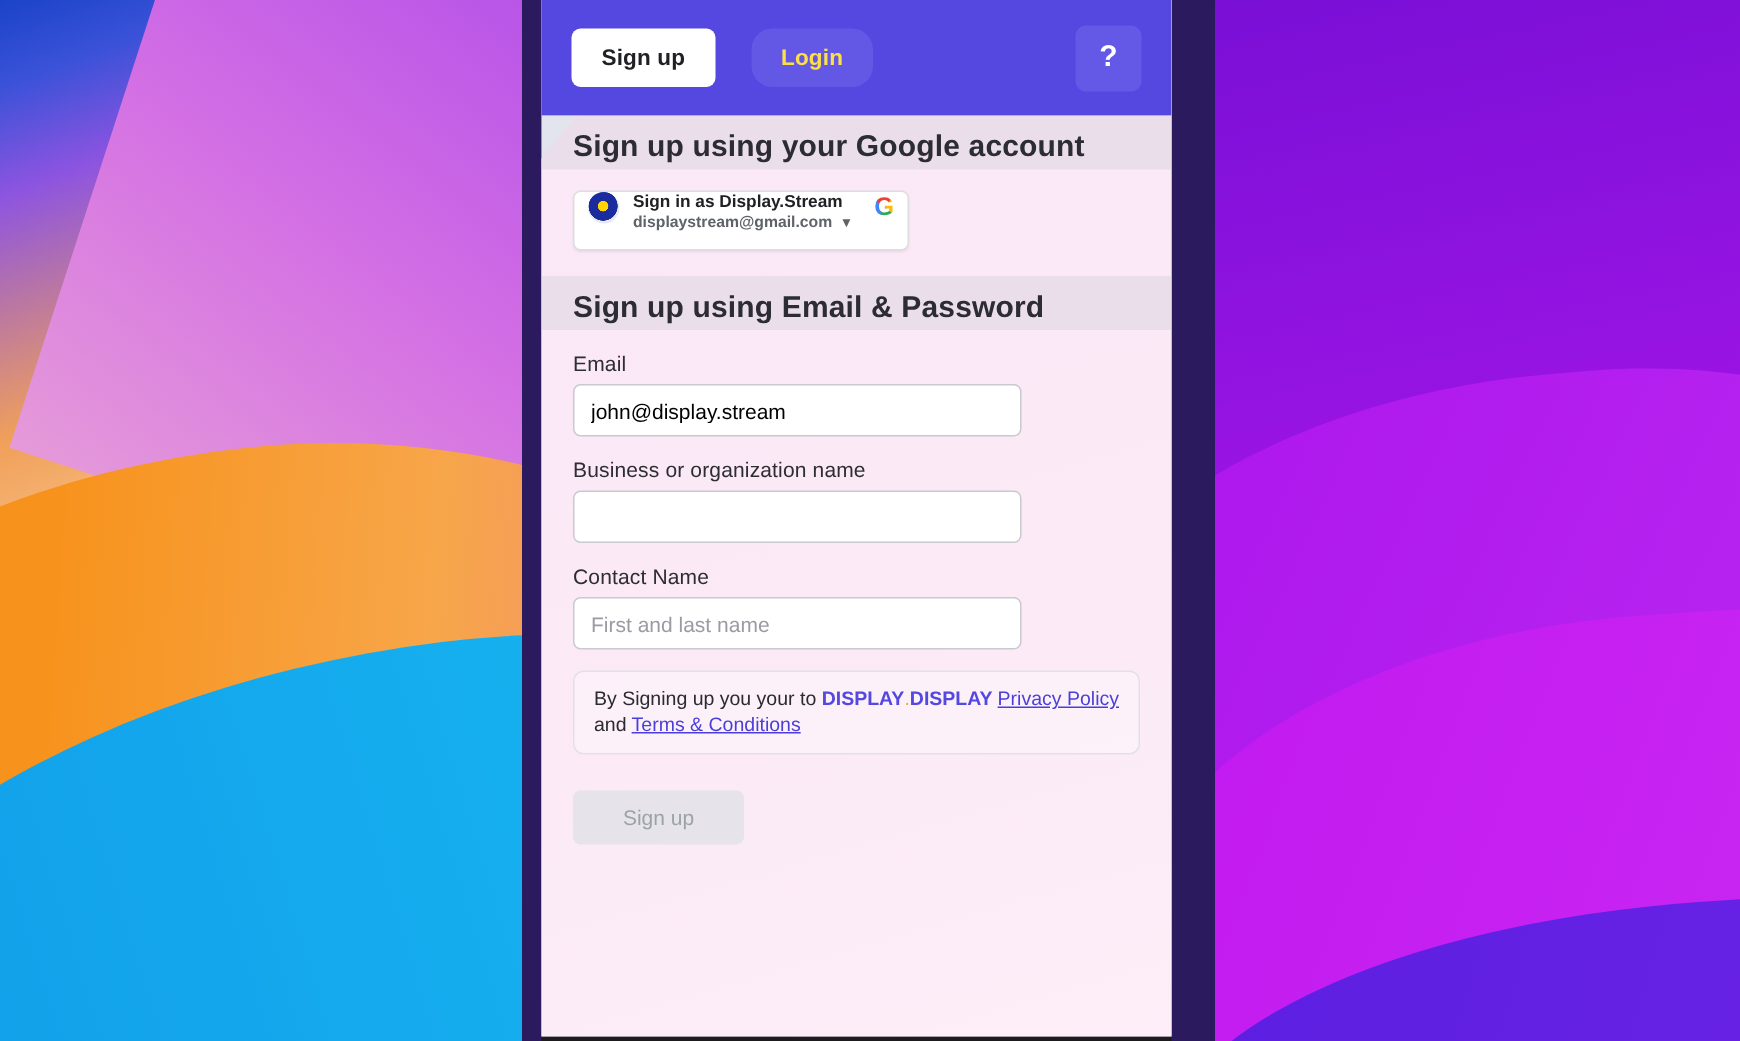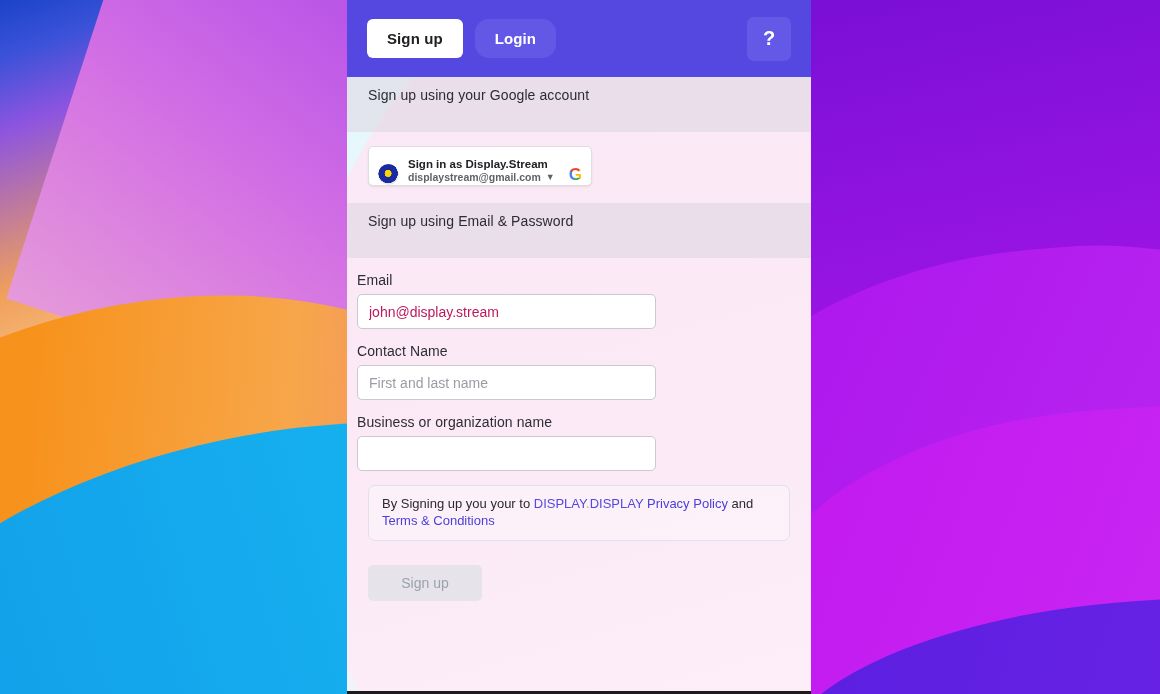--- a/index.html
+++ b/index.html
@@ -67,21 +67,21 @@
   }
   .wp-right .band-c {
     position: absolute; left: -30px; top: 600px; width: 760px; height: 420px;
     background: linear-gradient(110deg, #5a1fe0 0%, #6a22e6 60%, #7a25ea 100%);
     border-radius: 48% 42% 0 0 / 34% 30% 0 0;
     transform: rotate(-4deg);
   }
 
   
   .panel {
-    position: absolute; left: 347px; top: 0; width: 464px; height: 694px;
+    position: absolute; left: 361px; top: 0; width: 420px; height: 694px;
     overflow: hidden;
     border-bottom: 3px solid #1c1c1c;
     background: linear-gradient(118deg,
       #e6f7fb 0%, #e8f8fc 28%, #eef6fb 40%,
       #f9eef7 54%, #fdeef8 72%, #fceff8 100%);
   }
   .panel-blob {
     position: absolute; right: -170px; top: -60px;
     width: 680px; height: 880px;
     background: linear-gradient(150deg, #fbe8f6 0%, #fbe9f6 45%, #fdf0f9 100%);
@@ -97,49 +97,50 @@
   }
   .tab {
     border: none; cursor: pointer;
     font-family: "Liberation Sans", sans-serif;
     font-size: 15px; font-weight: bold;
     border-radius: 6px;
     padding: 11px 20px;
     letter-spacing: .1px;
   }
   .tab-active { background: #ffffff; color: #202124; }
-  .tab-inactive { background: #6358e6; color: #ffffff; margin-left: 12px; border-radius: 14px; }
+  .tab-inactive { background: #6358e6; color: #fde047; margin-left: 24px; border-radius: 14px; }
   .help-btn {
     margin-left: auto;
     width: 44px; height: 44px; border: none; cursor: pointer;
     background: #6459e6; color: #fff;
     border-radius: 7px;
     font-size: 20px; font-weight: bold;
     font-family: "Liberation Sans", sans-serif;
   }
 
   
   .section-band {
     position: relative; z-index: 3;
     background: rgba(222,214,226,0.55);
-    padding: 10px 21px 29px;
-    font-size: 14px;
+    padding: 10px 21px 3px;
+    font-size: 20px;
     color: #2c2c33;
     letter-spacing: .1px;
+    font-weight: bold;
   }
 
   
   .google-zone { position: relative; z-index: 3; padding: 14px 21px 17px; }
   .google-card {
     width: 224px; height: 40px;
     background: #ffffff;
     border: 1px solid #dedede;
     border-radius: 5px;
     box-shadow: 0 1px 2px rgba(0,0,0,.08);
-    display: flex; align-items: flex-end;
+    display: flex; align-items: flex-start;
     padding: 0 9px;
     cursor: pointer;
   }
   .g-avatar {
     width: 21px; height: 21px; border-radius: 50%;
     background: radial-gradient(circle at 48% 45%, #ffd400 0 21%, #1a2b9e 23% 60%, #e9e9f4 62% 74%, #1f2fa8 76% 100%);
     flex: none;
   }
   .g-text { margin-left: 9px; flex: 1; min-width: 0; }
   .g-title {
@@ -152,32 +153,32 @@
   }
   .chev { font-size: 9px; color: #5f6368; }
   .g-logo {
     font-size: 17px; font-weight: bold; flex: none; margin-left: 4px;
     font-family: "Liberation Sans", sans-serif;
     background: conic-gradient(from -50deg, #ea4335 0 25%, #fbbc05 25% 50%, #34a853 50% 72%, #4285f4 72% 100%);
     -webkit-background-clip: text; background-clip: text; color: transparent;
   }
 
   
-  .form { position: relative; z-index: 3; padding: 14px 10px 0; }
+  .form { position: relative; z-index: 3; padding: 14px 21px 0; }
   .field { margin-bottom: 14px; }
   .field-label {
     font-size: 14px; color: #2d2d34; margin-bottom: 6px;
     letter-spacing: .1px;
   }
   .input {
     width: 299px; height: 35px;
     border: 1px solid #c9c9cf; border-radius: 5px;
     background: #ffffff;
     font-family: "Liberation Sans", sans-serif;
-    font-size: 14px; color: #be185d;
+    font-size: 14px; color: #000000;
     padding: 0 11px;
     outline: none;
   }
   .input::placeholder { color: #9b9ba4; }
   .input-wrap { position: relative; width: 299px; }
   .input-autofill {
     background: #e0e9f8;
     border-color: #b9c6de;
     letter-spacing: 2px;
     color: #1a2742;
@@ -195,23 +196,23 @@
   .terms {
     position: relative; z-index: 3;
     margin: 12px 21px 0;
     border: 1px solid #e2e0ea;
     border-radius: 7px;
     background: rgba(255,255,255,0.30);
     padding: 10px 13px 11px;
     font-size: 13px; line-height: 1.28;
     color: #2a2a31;
   }
-  .brand { color: #5448e0; font-weight: normal; }
+  .brand { color: #5448e0; font-weight: bold; }
   .brand-dot { color: #f5a623; }
-  .tlink { color: #4a3fd8; cursor: pointer; text-align: right; }
+  .tlink { color: #4a3fd8; text-decoration: underline; cursor: pointer; text-align: right; }
 
   
   .submit-zone { position: relative; z-index: 3; padding: 24px 21px 0; }
   .submit-btn {
     width: 114px; height: 36px;
     border: none; border-radius: 5px;
     background: rgba(216,224,226,0.62);
     color: #9ba3a8;
     font-family: "Liberation Sans", sans-serif;
     font-size: 14px;
@@ -263,28 +264,28 @@
 
   <div class="form">
 
     <div class="field">
       <div class="field-label">Email</div>
       <input class="input" type="text" value="john@display.stream" style="">
     </div>
 
 
     <div class="field">
+      <div class="field-label">Business or organization name</div>
+      <input class="input" type="text" placeholder="" style="">
+    </div>
+
+    <div class="field">
       <div class="field-label">Contact Name</div>
       <input class="input" type="text" placeholder="First and last name" style="">
     </div>
-
-    <div class="field">
-      <div class="field-label">Business or organization name</div>
-      <input class="input" type="text" placeholder="" style="">
-    </div>
   </div>
 
   <div class="terms">
     <span>By Signing up you your to </span><span class="brand">DISPLAY</span><span class="brand-dot">.</span><span class="brand">DISPLAY </span><span class="tlink">Privacy Policy</span><span> and </span><span class="tlink">Terms &amp; Conditions</span>
   </div>
 
   <div class="submit-zone">
     <button class="submit-btn" disabled="">Sign up</button>
   </div>
 </div>

